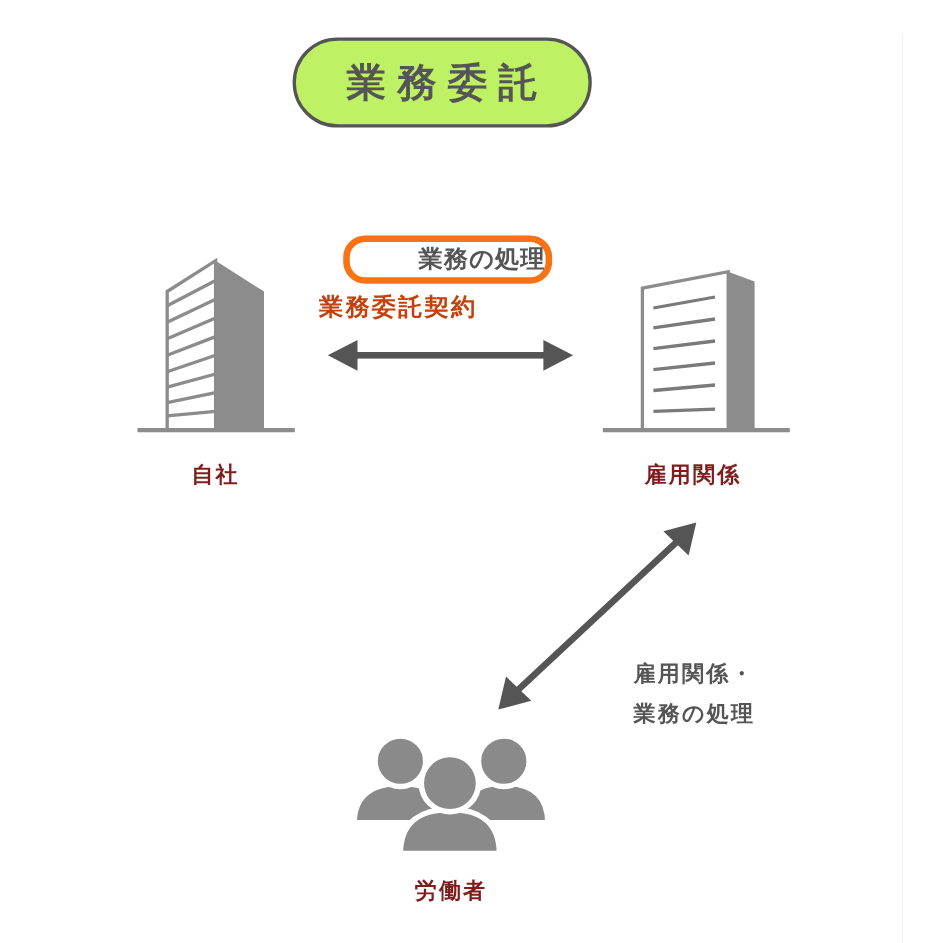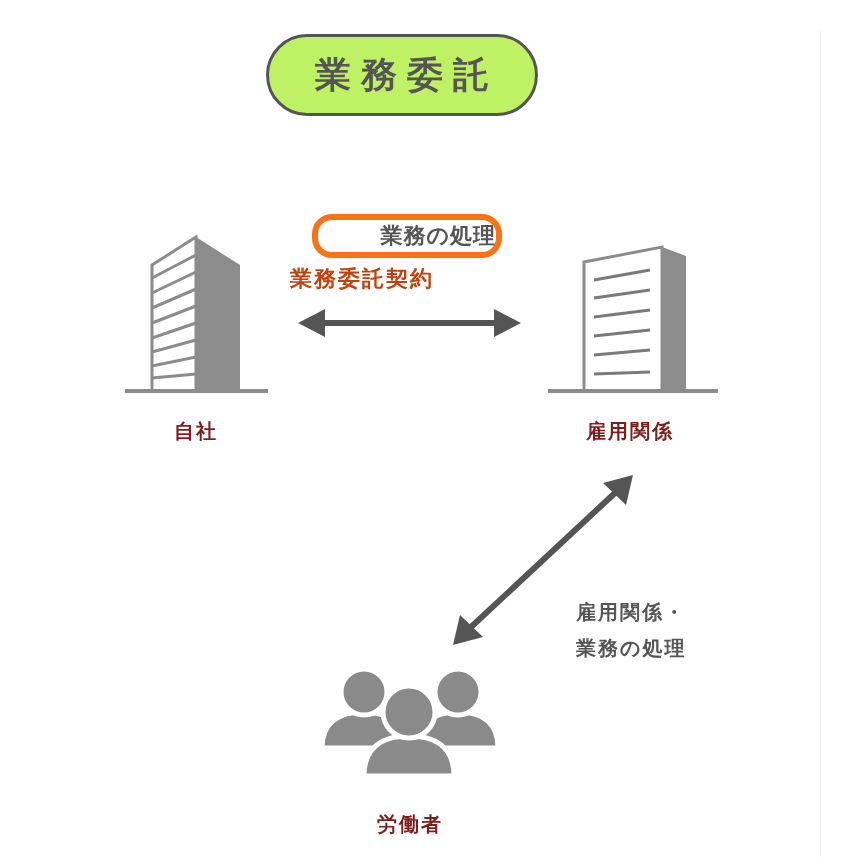--- a/index.html
+++ b/index.html
@@ -92,18 +92,18 @@
     <path d="M418,748 C418,722 434,712 458,712 C482,712 498,722 498,748 Z"></path>
     <circle cx="458" cy="692" r="23"></circle>
 
     <path d="M364,776 C364,746 384,736 409,736 C434,736 454,746 454,776 Z"></path>
     <circle cx="409" cy="712" r="26"></circle>
   </g>
 </svg>
 
 <div class="abs label" style="left:146px; top:418px; width:100px;">自社</div>
 <div class="abs label" style="left:560px; top:418px; width:140px;">雇用関係</div>
-<div class="abs label" style="left:350px; top:796px; width:120px;margin-top:15px;">労働者</div>
+<div class="abs label" style="left:350px; top:796px; width:120px;">労働者</div>
 
 <div class="abs rel-text">
   <div>雇用関係・</div>
   <div>業務の処理</div>
 </div>
 
 </body></html>

